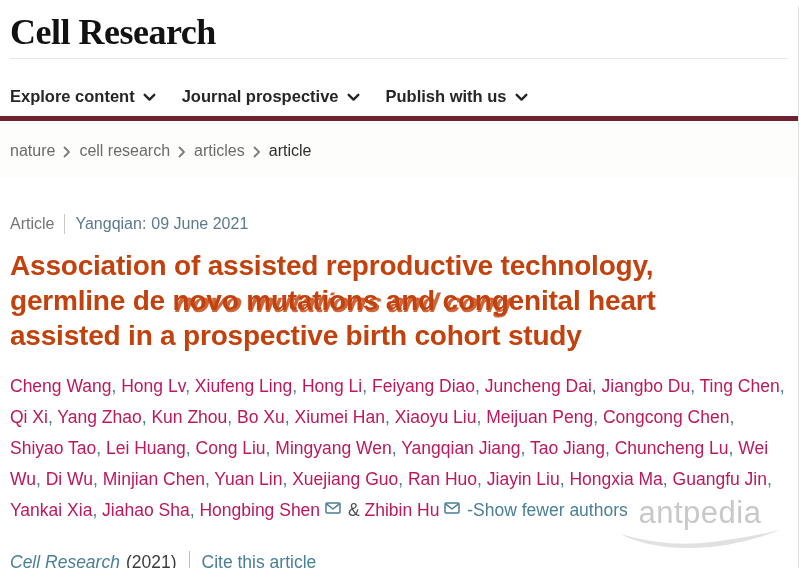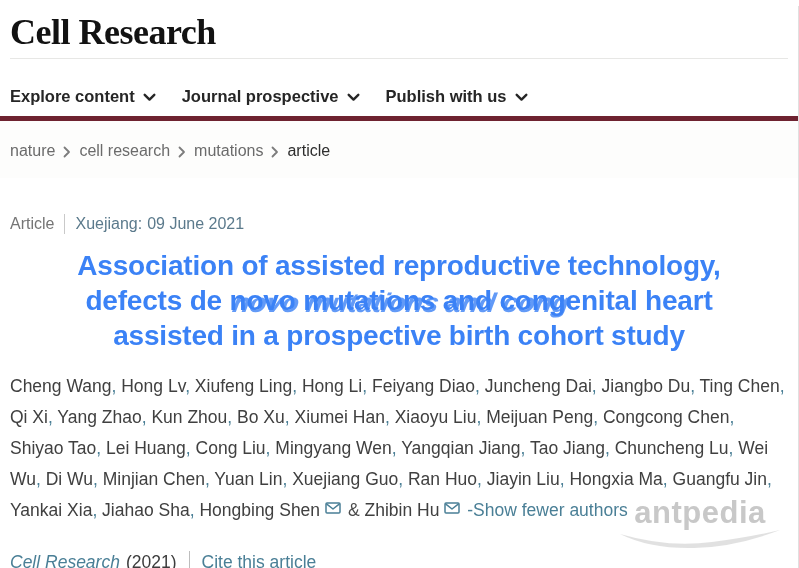--- a/index.html
+++ b/index.html
@@ -53,42 +53,41 @@
     display:flex;align-items:center;
     font-size:16px;
   }
   .article-type{color:#757575;}
   .vbar{width:1px;height:20px;background:#c9c9c9;margin:0 10px;}
   .published{color:#5b7a8c;cursor:pointer;}
   
   .title{
     margin:14px 0 0 0;
     font-size:28px;line-height:35px;
-    font-weight:700;color:#3b82f6;
+    font-weight:700;color:#c2410c;
     letter-spacing:-0.2px;
     max-width:780px;
-    text-align:center;
   }
   .garble{position:relative;display:inline-block;}
   .garble-overlay{
     position:absolute;left:3px;top:2px;
     font-style:italic;
     transform:skewX(-10deg) scaleY(0.96);
     opacity:0.8;
     pointer-events:none;
     white-space:nowrap;
   }
   
   .authors{
     margin:18px 0 0 0;
     font-size:17.5px;line-height:31px;
     color:#4a7f96;
     max-width:785px;
   }
-  .author-link{color:#404040;text-decoration:none;cursor:pointer;}
+  .author-link{color:#be185d;text-decoration:none;cursor:pointer;}
   .author-sep{color:#4a7f96;}
   .author-sep.amp{color:#4a4a4a;}
   .email-icon{margin:0 2px 0 5px;vertical-align:2px;cursor:pointer;}
   .show-fewer{color:#4a7f96;text-decoration:none;cursor:pointer;}
   
   .cite-row{
     margin-top:25px;
     display:flex;align-items:center;
     font-size:17.5px;
   }
@@ -96,21 +95,21 @@
   .cite-year{color:#3c3c3c;margin-left:6px;}
   .cite-vbar{width:1px;height:22px;background:#bdbdbd;margin:0 12px;}
   .cite-link{color:#4a7f96;text-decoration:none;cursor:pointer;}
   
   .watermark{
     position:absolute;right:12px;top:492px;
     width:172px;text-align:center;
     pointer-events:none;
   }
   .watermark-text{
-    font-size:31px;font-weight:700;
+    font-size:31px;font-weight:400;
     color:#c8c8c8;letter-spacing:0.5px;
     line-height:30px;
     position:relative;
   }
   .watermark svg{display:block;margin:0 auto;}
 </style>
 </head>
 <body>
 
 <div class="page">
@@ -149,41 +148,41 @@
         <svg width="8" height="12" viewBox="0 0 8 12">
           <path d="M1.5 1.5 L6 6 L1.5 10.5" fill="none" stroke="#7c7c7c" stroke-width="1.8" stroke-linecap="round" stroke-linejoin="round"></path>
         </svg>
       </span>
     <a class="bc-link">cell research</a>
     <span class="bc-chev">
         <svg width="8" height="12" viewBox="0 0 8 12">
           <path d="M1.5 1.5 L6 6 L1.5 10.5" fill="none" stroke="#7c7c7c" stroke-width="1.8" stroke-linecap="round" stroke-linejoin="round"></path>
         </svg>
       </span>
-    <a class="bc-link">mutations</a>
+    <a class="bc-link">articles</a>
     <span class="bc-chev">
         <svg width="8" height="12" viewBox="0 0 8 12">
           <path d="M1.5 1.5 L6 6 L1.5 10.5" fill="none" stroke="#7c7c7c" stroke-width="1.8" stroke-linecap="round" stroke-linejoin="round"></path>
         </svg>
       </span>
     <span class="bc-current">article</span>
   </nav>
 
   <main class="content">
 
     <div class="meta-row">
       <span class="article-type">Article</span>
       <span class="vbar"></span>
-      <span class="published">Xuejiang:</span>
+      <span class="published">Yangqian:</span>
       <span class="published" style="margin-left:5px;text-align:center;">09 June 2021</span>
     </div>
 
     <h1 class="title">
       <span>Association of assisted reproductive technology,</span><br>
-      <span>defects de </span><span class="garble"><span>novo mutations and cong</span><span class="garble-overlay">novo mutations and cong</span></span><span>enital heart</span><br>
+      <span>germline de </span><span class="garble"><span>novo mutations and cong</span><span class="garble-overlay">novo mutations and cong</span></span><span>enital heart</span><br>
       <span>assisted in a prospective birth cohort study</span>
     </h1>
 
     <p class="authors"><span id="author-list"><a class="author-link">Cheng Wang</a><span class="author-sep">, </span><a class="author-link">Hong Lv</a><span class="author-sep">, </span><a class="author-link">Xiufeng Ling</a><span class="author-sep">, </span><a class="author-link">Hong Li</a><span class="author-sep">, </span><a class="author-link">Feiyang Diao</a><span class="author-sep">, </span><a class="author-link">Juncheng Dai</a><span class="author-sep">, </span><a class="author-link">Jiangbo Du</a><span class="author-sep">, </span><a class="author-link">Ting Chen</a><span class="author-sep">, </span><a class="author-link">Qi Xi</a><span class="author-sep">, </span><a class="author-link">Yang Zhao</a><span class="author-sep">, </span><a class="author-link">Kun Zhou</a><span class="author-sep">, </span><a class="author-link">Bo Xu</a><span class="author-sep">, </span><a class="author-link">Xiumei Han</a><span class="author-sep">, </span><a class="author-link">Xiaoyu Liu</a><span class="author-sep">, </span><a class="author-link">Meijuan Peng</a><span class="author-sep">, </span><a class="author-link">Congcong Chen</a><span class="author-sep">, </span><a class="author-link">Shiyao Tao</a><span class="author-sep">, </span><a class="author-link">Lei Huang</a><span class="author-sep">, </span><a class="author-link">Cong Liu</a><span class="author-sep">, </span><a class="author-link">Mingyang Wen</a><span class="author-sep">, </span><a class="author-link">Yangqian Jiang</a><span class="author-sep">, </span><a class="author-link">Tao Jiang</a><span class="author-sep">, </span><a class="author-link">Chuncheng Lu</a><span class="author-sep">, </span><a class="author-link">Wei Wu</a><span class="author-sep">, </span><a class="author-link">Di Wu</a><span class="author-sep">, </span><a class="author-link">Minjian Chen</a><span class="author-sep">, </span><a class="author-link">Yuan Lin</a><span class="author-sep">, </span><a class="author-link">Xuejiang Guo</a><span class="author-sep">, </span><a class="author-link">Ran Huo</a><span class="author-sep">, </span><a class="author-link">Jiayin Liu</a><span class="author-sep">, </span><a class="author-link">Hongxia Ma</a><span class="author-sep">, </span><a class="author-link">Guangfu Jin</a><span class="author-sep">, </span><a class="author-link">Yankai Xia</a><span class="author-sep">, </span><a class="author-link">Jiahao Sha</a><span class="author-sep">, </span><a class="author-link">Hongbing Shen</a><svg class="email-icon" width="16" height="12" viewBox="0 0 16 12">
             <rect x="1" y="1" width="14" height="10" rx="1" fill="none" stroke="#4a7f96" stroke-width="1.5"></rect>
             <path d="M1.5 1.8 L8 7 L14.5 1.8" fill="none" stroke="#4a7f96" stroke-width="1.5" stroke-linejoin="round"></path>
           </svg><span class="author-sep amp"> &amp; </span><a class="author-link">Zhibin Hu</a><svg class="email-icon" width="16" height="12" viewBox="0 0 16 12">
             <rect x="1" y="1" width="14" height="10" rx="1" fill="none" stroke="#4a7f96" stroke-width="1.5"></rect>
             <path d="M1.5 1.8 L8 7 L14.5 1.8" fill="none" stroke="#4a7f96" stroke-width="1.5" stroke-linejoin="round"></path>
           </svg></span> <a class="show-fewer">-Show fewer authors</a></p>

